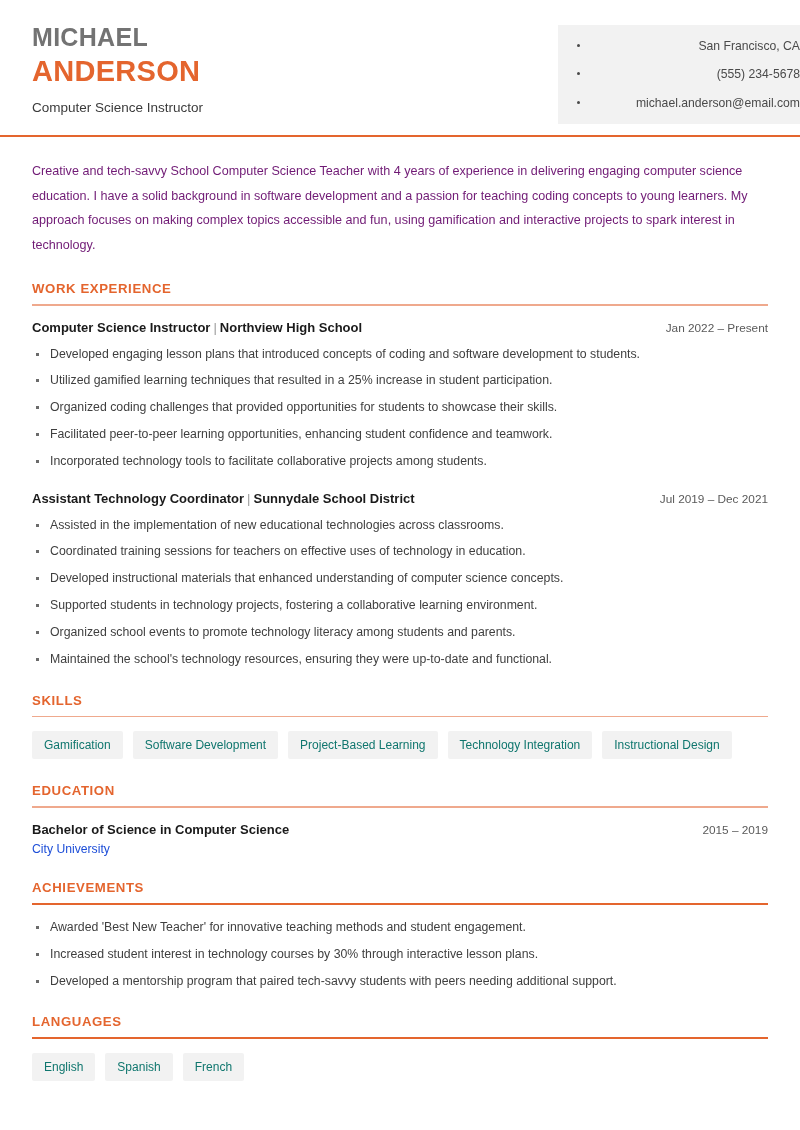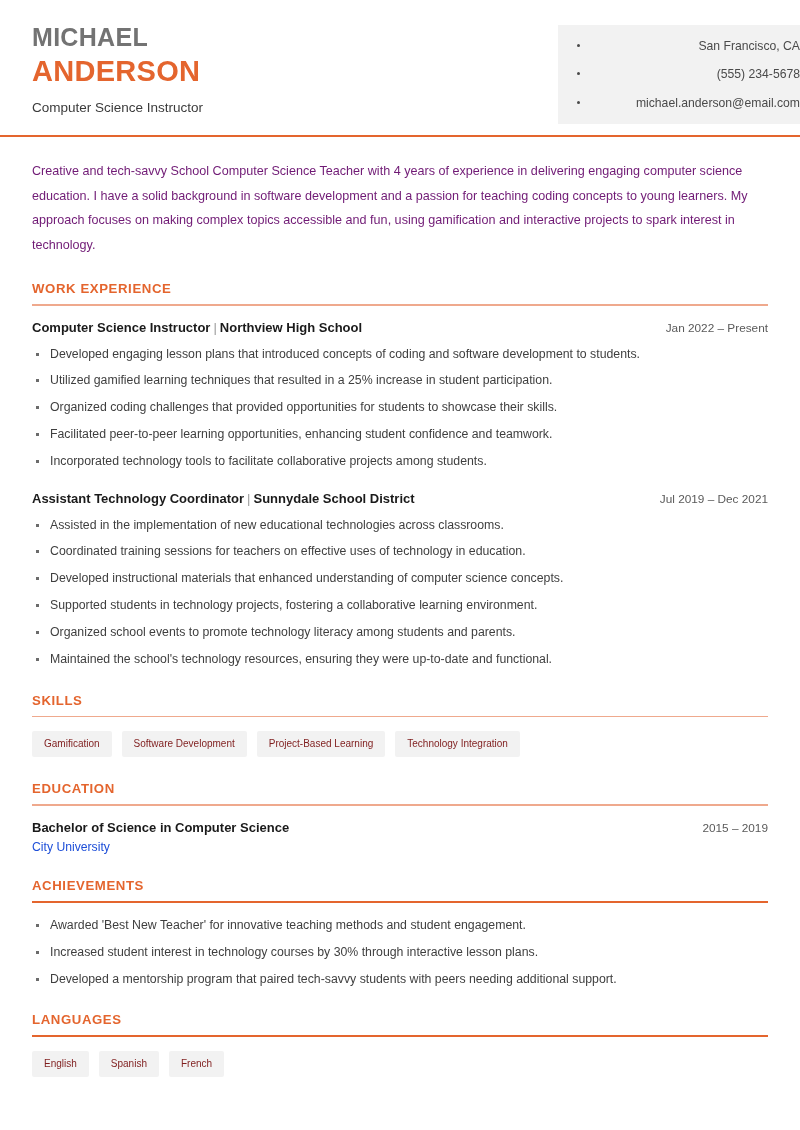--- a/index.html
+++ b/index.html
@@ -181,22 +181,22 @@
   }
 
   
   .tags {
     display: flex;
     flex-wrap: wrap;
     gap: 9px 10px;
   }
   .tag {
     background: #f2f2f2;
-    color: #7f1d1d;
-    font-size: 10px;
+    color: #0f766e;
+    font-size: 12px;
     line-height: 1;
     padding: 8px 12px;
     border-radius: 2px;
     white-space: nowrap;
   }
 
   .achievements { margin-top: 14px; }
 </style>
 </head>
 <body>
@@ -262,20 +262,21 @@
     </div>
 
     <div class="section">
       <div class="section-title">SKILLS</div>
       <div class="section-rule"></div>
       <div class="tags">
         <span class="tag">Gamification</span>
         <span class="tag">Software Development</span>
         <span class="tag">Project-Based Learning</span>
         <span class="tag">Technology Integration</span>
+        <span class="tag">Instructional Design</span>
       </div>
     </div>
 
     <div class="section">
       <div class="section-title">EDUCATION</div>
       <div class="section-rule"></div>
       <div class="entry">
         <div class="entry-head">
           <div class="entry-heading">Bachelor of Science in Computer Science</div>
           <div class="entry-date">2015 – 2019</div>

